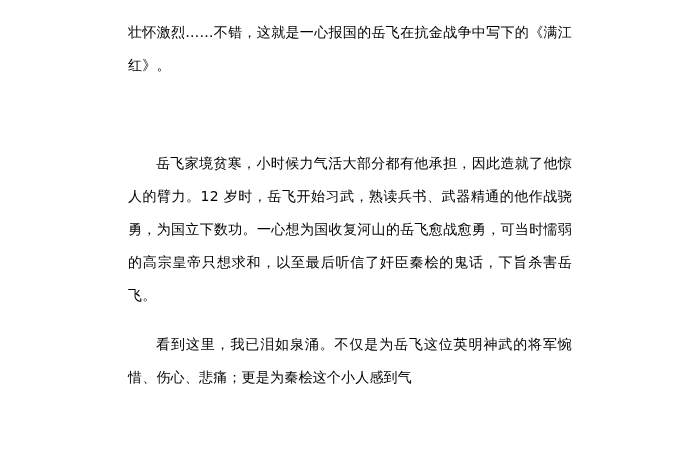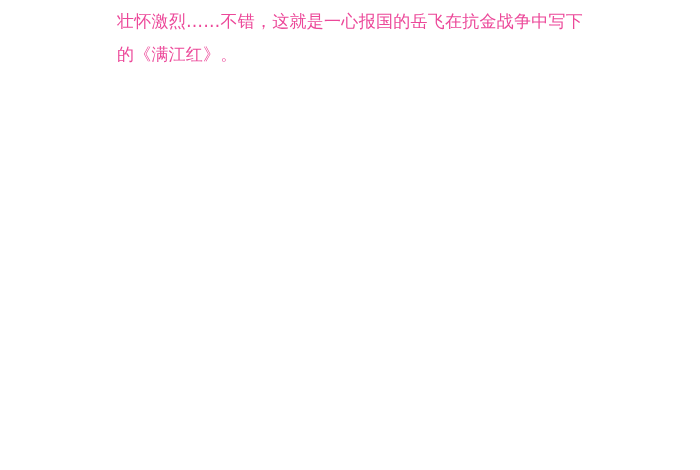--- a/index.html
+++ b/index.html
@@ -19,24 +19,24 @@
     height: 470px;
     background: #ffffff;
     box-sizing: border-box;
     padding: 0 112px;
     overflow: hidden;
   }
   .doc-body {
     padding-top: 0;
   }
   p.para {
-    margin: 5px;
-    font-size: 17px;
+    margin: 16px;
+    font-size: 14px;
     line-height: 33px;
-    color: #ec4899;
+    color: #000000;
     text-align: justify;
     text-justify: inter-ideograph;
     letter-spacing: 0.2px;
     font-weight: 500;
   }
   p.indent {
     text-indent: 2em;
   }
   .spacer-block {
     height: 33px;
@@ -50,16 +50,18 @@
 <body>
 
 <div class="page">
   <div class="doc-body">
 
     <p class="para clip-top">壮怀激烈……不错，这就是一心报国的岳飞在抗金战争中写下的《满江红》。</p>
 
 
     <div class="spacer-block"></div>
 
+    <p class="para indent">岳飞家境贫寒，小时候力气活大部分都有他承担，因此造就了他惊人的臂力。12 岁时，岳飞开始习武，熟读兵书、武器精通的他作战骁勇，为国立下数功。一心想为国收复河山的岳飞愈战愈勇，可当时懦弱的高宗皇帝只想求和，以至最后听信了奸臣秦桧的鬼话，下旨杀害岳飞。</p>
 
+    <p class="para indent">看到这里，我已泪如泉涌。不仅是为岳飞这位英明神武的将军惋惜、伤心、悲痛；更是为秦桧这个小人感到气</p>
 
   </div>
 </div>
 
 </body></html>

